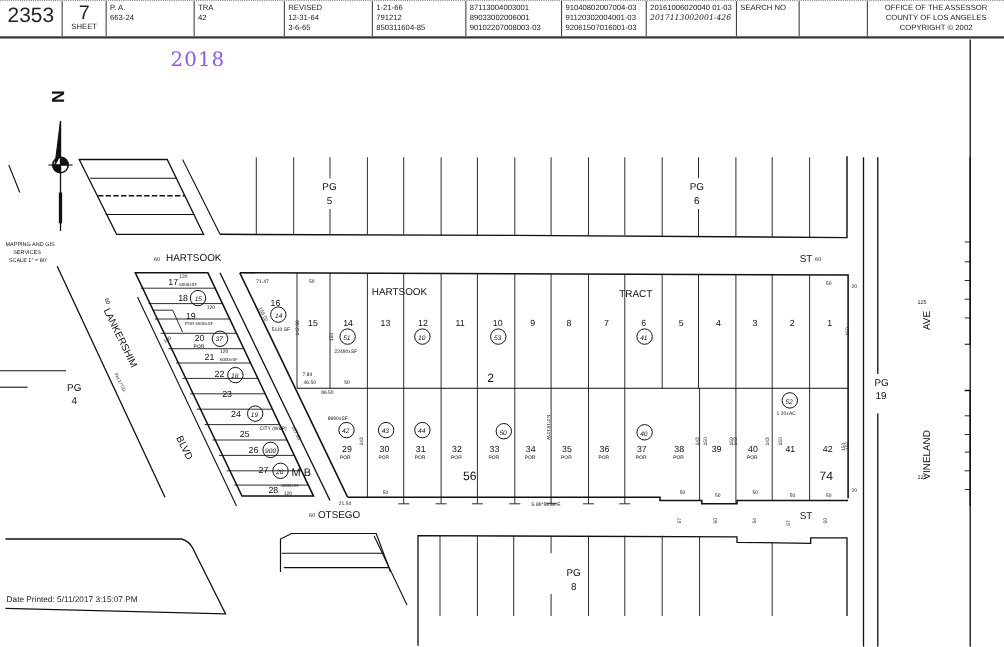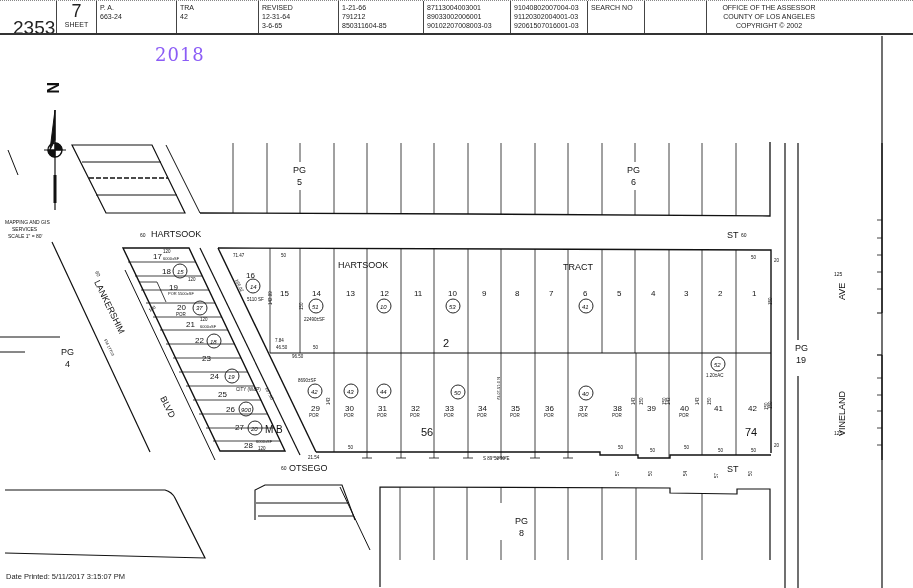--- a/index.html
+++ b/index.html
@@ -1,35 +1,35 @@
 <!DOCTYPE html>
 <html><head>
 <meta charset="utf-8">
 <style>
   html, body { margin: 0; padding: 0; background: #fff; }
   body { width: 913px; height: 588px; overflow: hidden; position: relative; font-family: "Liberation Sans", sans-serif; color: #111; }
   .header { position: absolute; left: 0; top: 0; width: 913px; height: 32px; border-top: 1px dotted #888; border-bottom: 2px solid #333; display: flex; }
   .hcell { border-right: 1px solid #444; box-sizing: border-box; padding: 2px 3px; font-size: 7px; line-height: 9px; color: #222; overflow: hidden; white-space: nowrap; }
-  .hcell.book { width: 57px; font-size: 19px; line-height: 28px; text-align: center; padding: 13px; }
+  .hcell.book { width: 57px; font-size: 19px; line-height: 28px; text-align: center; padding: 0; }
   .hcell.sheet { width: 40px; text-align: center; padding: 0; }
   .hcell.sheet .num { font-size: 18px; line-height: 20px; display: block; }
   .hcell.sheet .lbl { font-size: 7px; line-height: 8px; display: block; }
   .hcell.pa { width: 80px; }
   .hcell.tra { width: 82px; }
   .hcell.rev { width: 80px; }
   .hcell.c6 { width: 85px; }
   .hcell.c7 { width: 87px; }
   .hcell.c8 { width: 77px; }
   .hcell.c9 { width: 82px; }
   .hcell.c10 { width: 57px; }
   .hcell.c11 { width: 62px; }
   .hcell.office { width: 124px; text-align: center; border-right: none; }
   .hw { font-family: "DejaVu Serif", serif; font-style: italic; }
   .stamp { position: absolute; left: 155px; top: 44px; font-family: "DejaVu Serif", serif; font-size: 18px; color: #8b5cf6; letter-spacing: 1px; }
-  .footer { position: absolute; left: 6px; top: 572px; font-size: 7.5px; color: #222; }
+  .footer { position: absolute; left: 6px; top: 540px; font-size: 7.5px; color: #222; }
   svg.map { position: absolute; left: 0; top: 0; }
   svg text { font-family: "Liberation Sans", sans-serif; fill: #111; }
 </style>
 </head>
 <body>
 
 <div class="header">
   <div class="hcell book">2353</div>
   <div class="hcell sheet">
     <span class="num">7</span>
@@ -55,20 +55,24 @@
   </div>
   <div class="hcell c7">
     <div>87113004003001</div>
     <div>89033002006001</div>
     <div>90102207008003-03</div>
   </div>
   <div class="hcell c8">
     <div>91040802007004-03</div>
     <div>91120302004001-03</div>
     <div>92061507016001-03</div>
+  </div>
+  <div class="hcell c9">
+    <div>20161006020040 01-03</div>
+    <div class="hw">2017113002001-426</div>
   </div>
   <div class="hcell c10">
     <div>SEARCH NO</div>
   </div>
   <div class="hcell c11"></div>
   <div class="hcell office">
     <div>OFFICE OF THE ASSESSOR</div>
     <div>COUNTY OF LOS ANGELES</div>
     <div>COPYRIGHT © 2002</div>
   </div>

